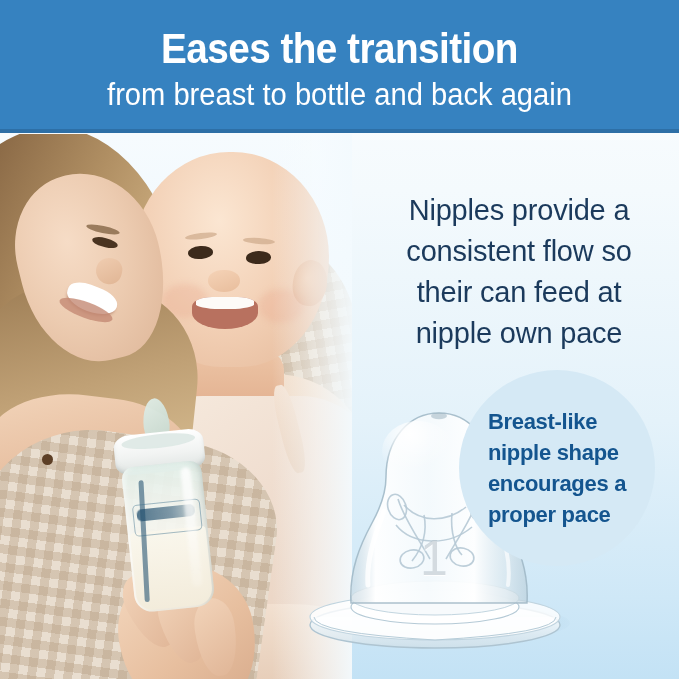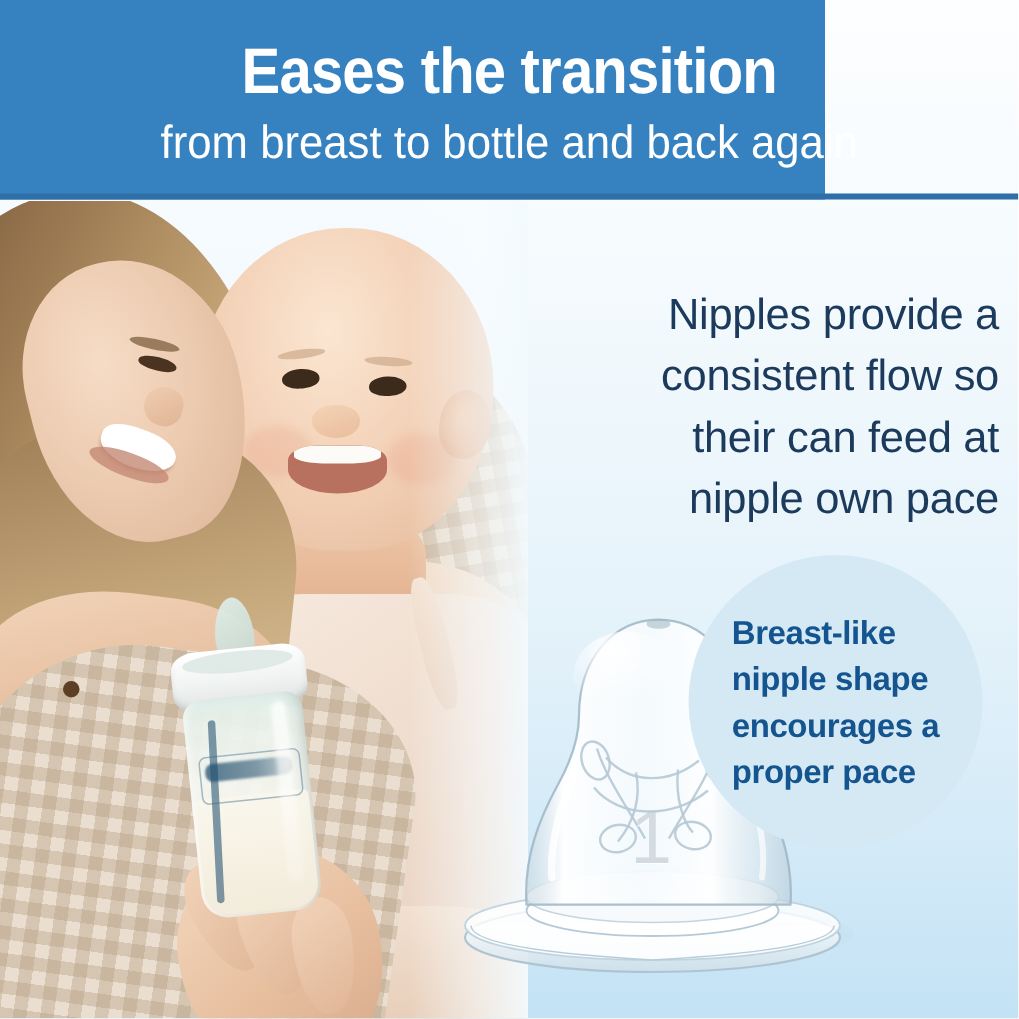--- a/index.html
+++ b/index.html
@@ -18,21 +18,21 @@
     height: 679px;
     overflow: hidden;
     background: linear-gradient(to bottom, #fdfeff 0%, #f4fafd 28%, #e4f2fa 62%, #cfe8f7 88%, #c3e2f5 100%);
   }
 
   
   .banner {
     position: absolute;
     left: 0;
     top: 0;
-    width: 550px;
+    width: 679px;
     height: 133px;
     background: #3682c0;
     box-sizing: border-box;
   }
   .banner-underline {
     position: absolute;
     left: 0;
     top: 129px;
     width: 679px;
     height: 4px;
@@ -62,24 +62,24 @@
     font-size: 31px;
     font-weight: normal;
     line-height: 36px;
     white-space: nowrap;
     transform: scaleX(0.94);
   }
 
   
   .body-copy {
     position: absolute;
-    left: 348px;
+    left: 360px;
     top: 190px;
     width: 318px;
-    text-align: right;
+    text-align: center;
     color: #1b3a5c;
     font-size: 29px;
     font-weight: normal;
     line-height: 41px;
     letter-spacing: -0.2px;
   }
   .body-copy .ln { display: block; }
 
   
   .callout {

